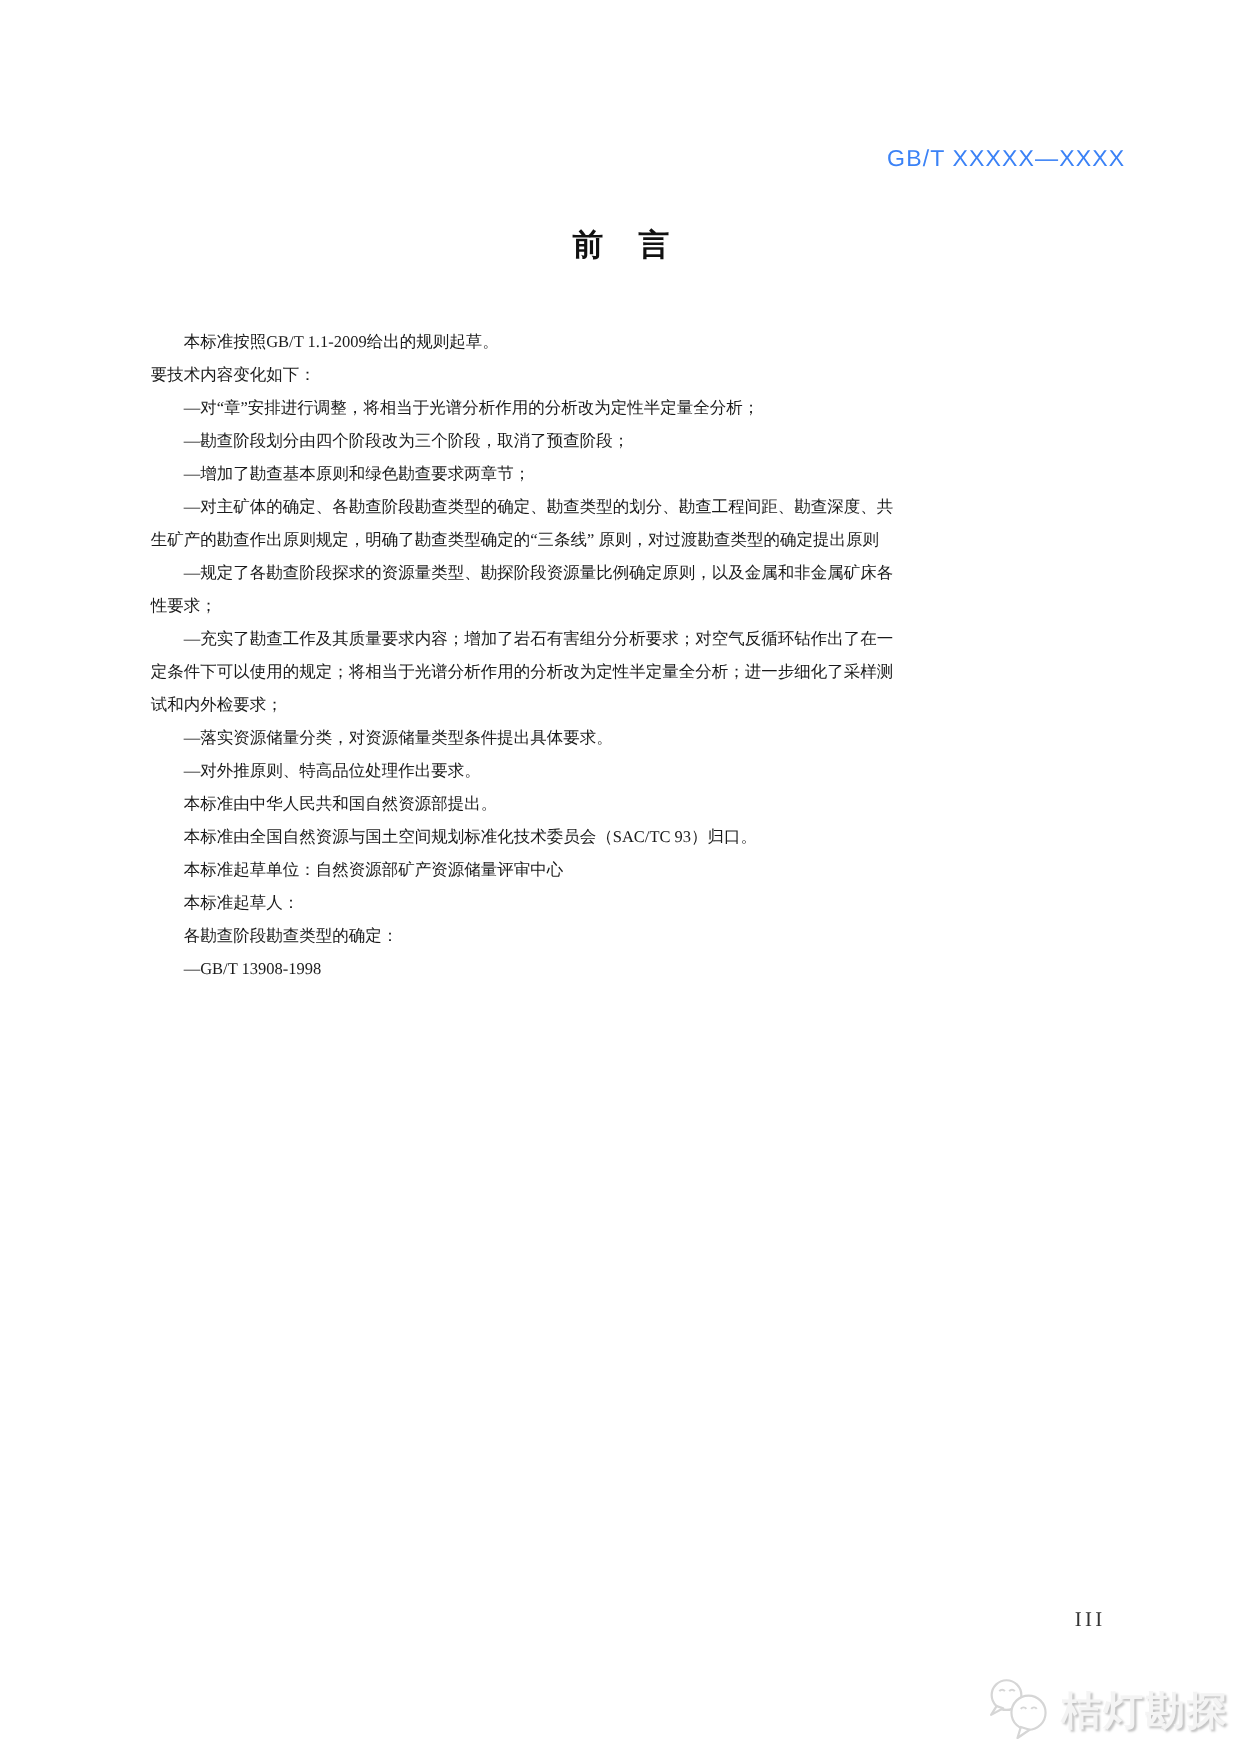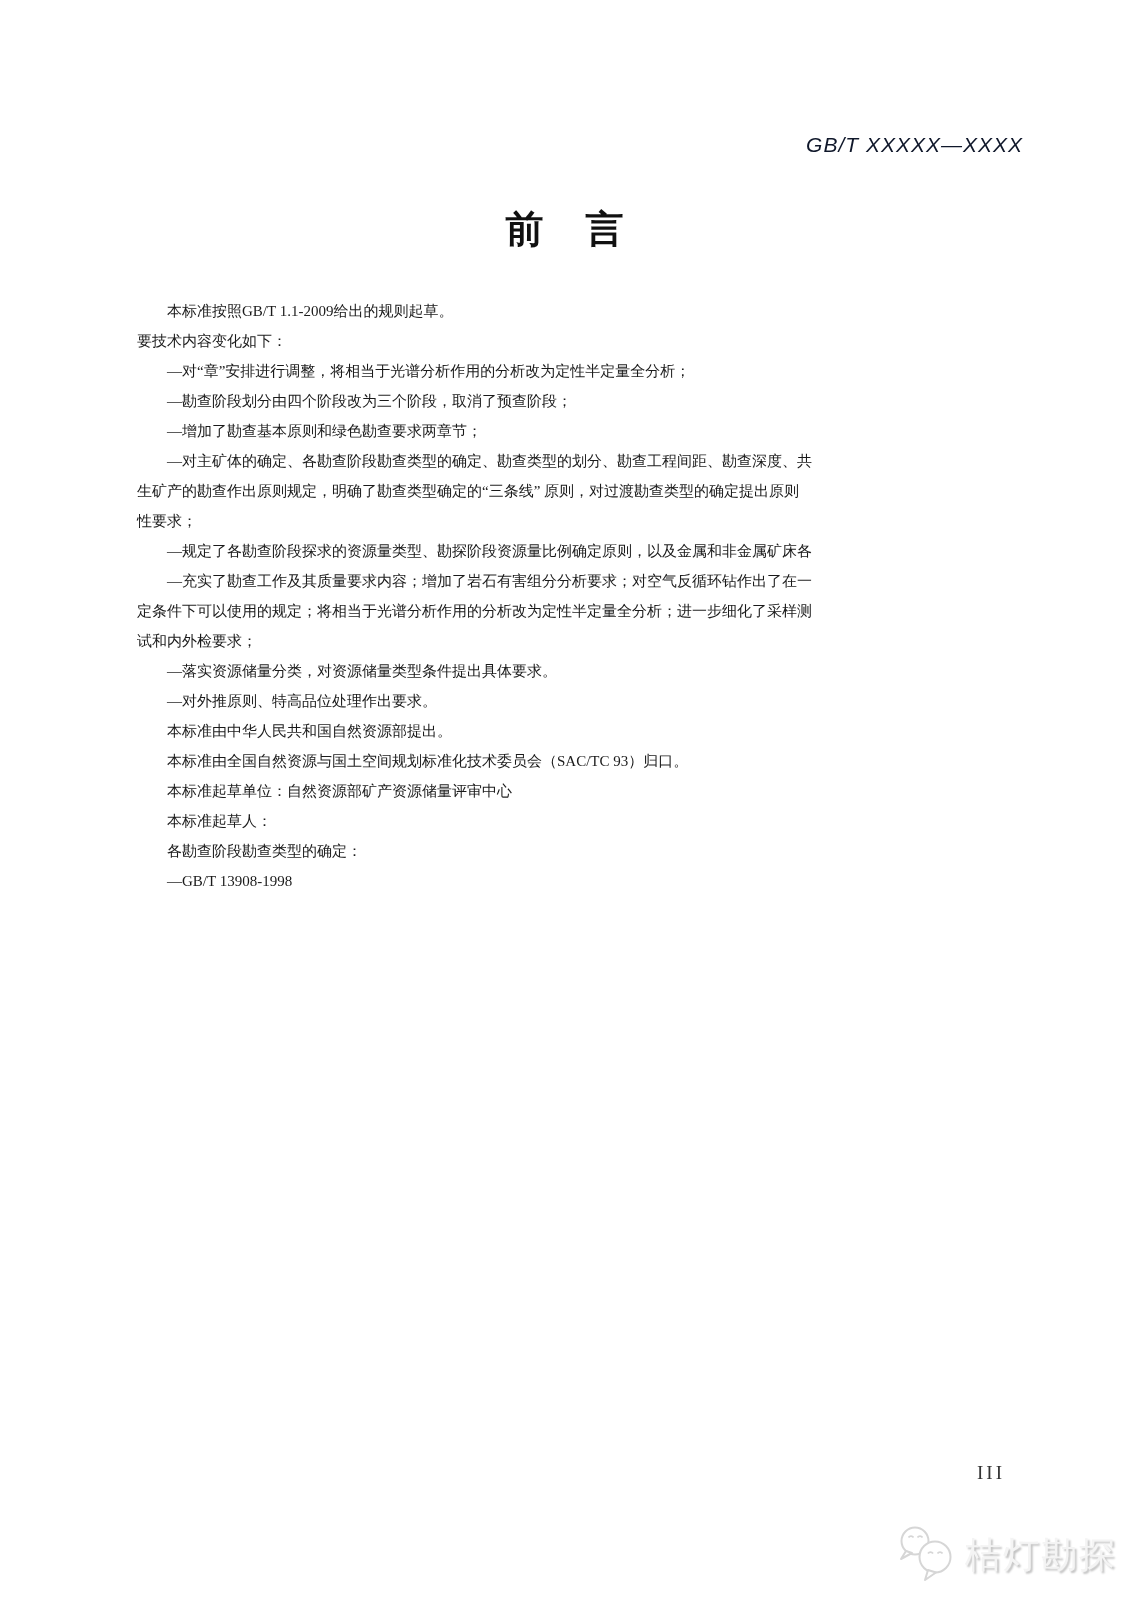--- a/index.html
+++ b/index.html
@@ -16,32 +16,31 @@
   }
 
   .std-code {
     position: absolute;
     top: 133px;
     right: 108px;
     font-family: "Liberation Sans", sans-serif;
     font-size: 21px;
     font-weight: 500;
     letter-spacing: 1px;
-    color: #0f172a;
-    font-style: italic;
+    color: #3b82f6;
   }
 
   .doc-title {
     position: absolute;
     top: 204px;
     left: 0;
     width: 100%;
     margin: 0;
     text-align: center;
-    font-size: 38px;
+    font-size: 28px;
     font-weight: bold;
     letter-spacing: 2px;
     color: #111111;
   }
 
   .content {
     position: absolute;
     top: 296px;
     left: 137px;
     width: 890px;
@@ -66,21 +65,21 @@
     position: absolute;
     top: 1524px;
     right: 14px;
     display: flex;
     align-items: center;
     gap: 6px;
   }
   .wm-text {
     font-family: "Liberation Sans", sans-serif;
     font-size: 36px;
-    font-weight: normal;
+    font-weight: bold;
     letter-spacing: 2px;
     color: #f4f4f4;
     text-shadow: 2px 2px 2px #c2c2c2, -1px -1px 1px #ffffff;
   }
   .wm-icon { display: block; }
 </style>
 </head>
 <body>
 
 <div class="page">
@@ -90,22 +89,22 @@
   <h1 class="doc-title">前　言</h1>
 
   <div class="content">
     <p class="bl ind">本标准按照GB/T 1.1-2009给出的规则起草。</p>
     <p class="bl">要技术内容变化如下：</p>
     <p class="bl ind">—对“章”安排进行调整，将相当于光谱分析作用的分析改为定性半定量全分析；</p>
     <p class="bl ind">—勘查阶段划分由四个阶段改为三个阶段，取消了预查阶段；</p>
     <p class="bl ind">—增加了勘查基本原则和绿色勘查要求两章节；</p>
     <p class="bl ind">—对主矿体的确定、各勘查阶段勘查类型的确定、勘查类型的划分、勘查工程间距、勘查深度、共</p>
     <p class="bl">生矿产的勘查作出原则规定，明确了勘查类型确定的“三条线” 原则，对过渡勘查类型的确定提出原则</p>
+    <p class="bl ind">—规定了各勘查阶段探求的资源量类型、勘探阶段资源量比例确定原则，以及金属和非金属矿床各</p>
     <p class="bl">性要求；</p>
-    <p class="bl ind">—规定了各勘查阶段探求的资源量类型、勘探阶段资源量比例确定原则，以及金属和非金属矿床各</p>
     <p class="bl ind">—充实了勘查工作及其质量要求内容；增加了岩石有害组分分析要求；对空气反循环钻作出了在一</p>
     <p class="bl">定条件下可以使用的规定；将相当于光谱分析作用的分析改为定性半定量全分析；进一步细化了采样测</p>
     <p class="bl">试和内外检要求；</p>
     <p class="bl ind">—落实资源储量分类，对资源储量类型条件提出具体要求。</p>
     <p class="bl ind">—对外推原则、特高品位处理作出要求。</p>
     <p class="bl ind">本标准由中华人民共和国自然资源部提出。</p>
     <p class="bl ind">本标准由全国自然资源与国土空间规划标准化技术委员会（SAC/TC 93）归口。</p>
     <p class="bl ind">本标准起草单位：自然资源部矿产资源储量评审中心</p>
     <p class="bl ind">本标准起草人：</p>
     <p class="bl ind">各勘查阶段勘查类型的确定：</p>

